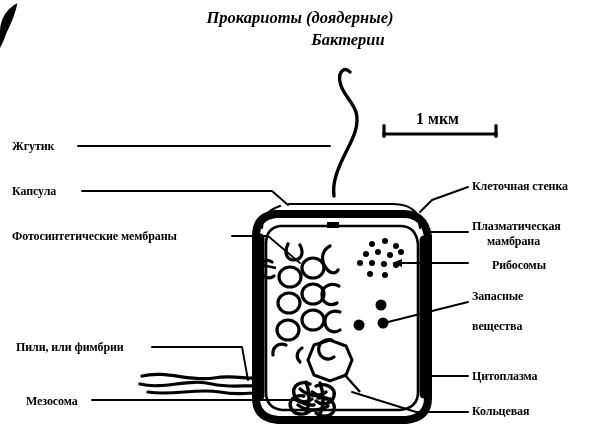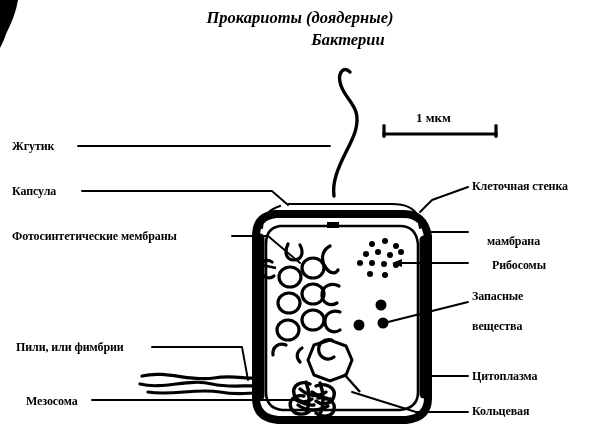--- a/index.html
+++ b/index.html
@@ -8,20 +8,21 @@
     background: #ffffff;
   }
   #figure {
     position: relative;
     width: 600px;
     height: 440px;
     background: #ffffff;
     overflow: hidden;
     font-family: "Liberation Serif", "DejaVu Serif", serif;
     color: #000000;
+    border-radius: 31px;
   }
   #figure svg {
     position: absolute;
     top: 0;
     left: 0;
     width: 600px;
     height: 440px;
   }
   .lbl {
     position: absolute;
@@ -42,21 +43,21 @@
     font-family: "Liberation Serif", "DejaVu Serif", serif;
     font-style: italic;
     font-weight: 700;
     font-size: 16.5px;
     color: #000;
     white-space: pre;
   }
   .scale-text {
     position: absolute;
     font-family: "Liberation Serif", "DejaVu Serif", serif;
-    font-size: 13px;
+    font-size: 16px;
     font-weight: 700;
     color: #000;
     white-space: pre;
   }
 </style>
 </head>
 <body>
 
 <div id="figure">
 
@@ -66,20 +67,21 @@
   <div class="scale-text" style="left:416px; top:110px;">1 мкм</div>
 
   <div class="lbl l" style="left:12px; top:139px;">Жгутик</div>
   <div class="lbl l" style="left:12px; top:184px;">Капсула</div>
   <div class="lbl l" style="left:16px; top:340px;">Пили, или фимбрии</div>
   <div class="lbl l" style="left:12px; top:229px;">Фотосинтетические мембраны</div>
   <div class="lbl l" style="left:26px; top:394px;">Мезосома</div>
 
   <div class="lbl r" style="left:472px; top:179px;">Клеточная стенка</div>
 
+  <div class="lbl r" style="left:472px; top:219px;">Плазматическая</div>
   <div class="lbl r" style="left:487px; top:234px;">мамбрана</div>
 
   <div class="lbl r" style="left:492px; top:258px;">Рибосомы</div>
 
   <div class="lbl r" style="left:472px; top:289px;">Запасные</div>
   <div class="lbl r" style="left:472px; top:319px;">вещества</div>
 
   <div class="lbl r" style="left:472px; top:369px;">Цитоплазма</div>
 
   <div class="lbl r" style="left:472px; top:404px;">Кольцевая</div>

